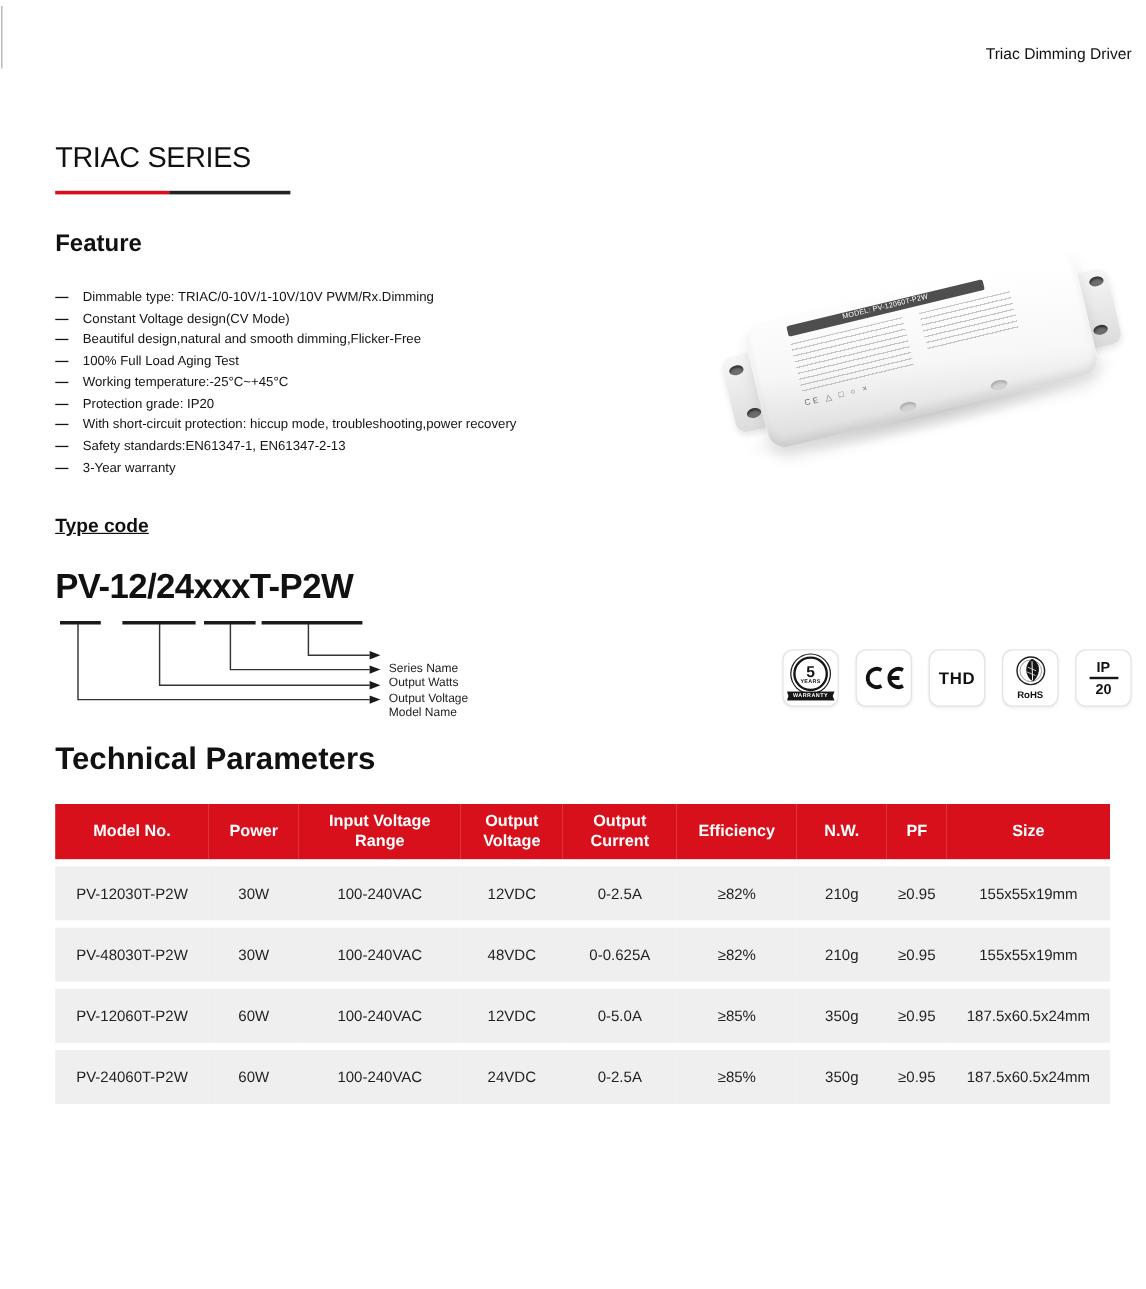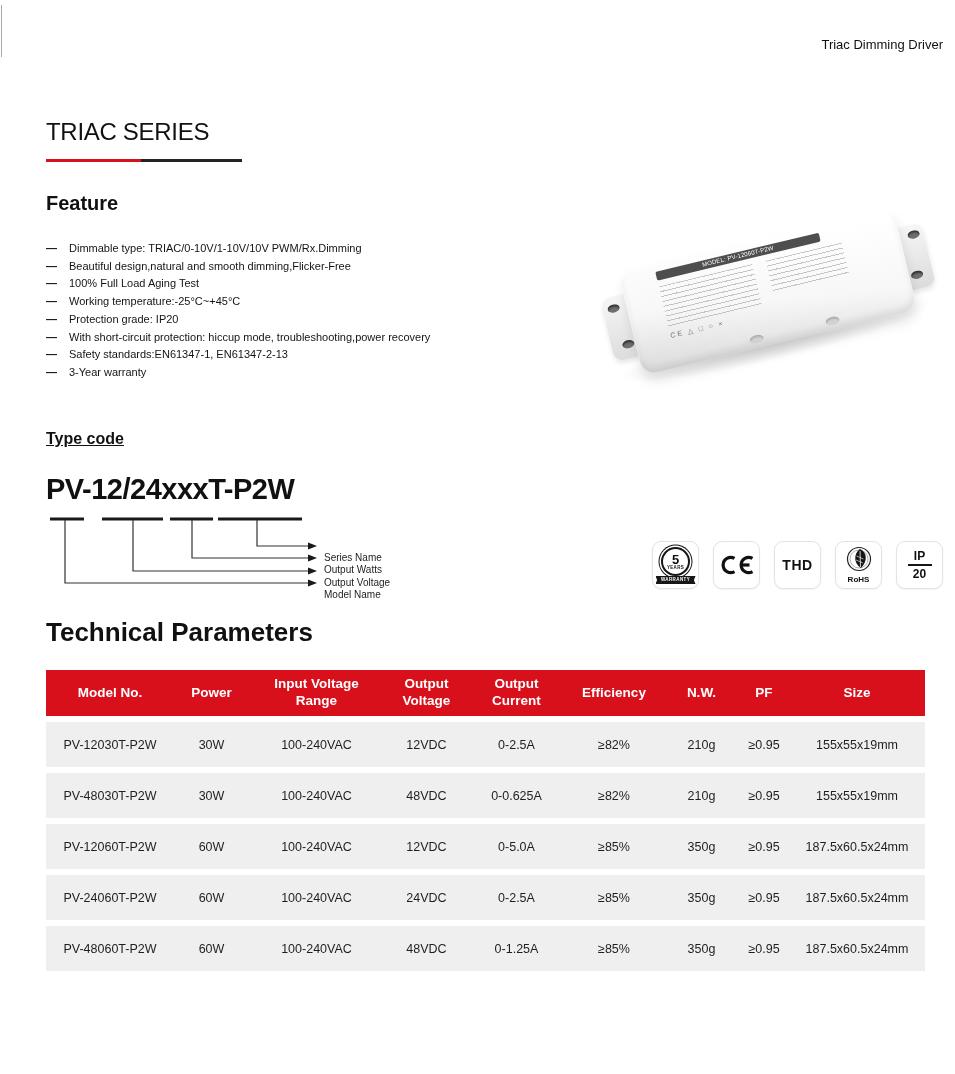--- a/index.html
+++ b/index.html
@@ -96,20 +96,21 @@
 
   <h1 class="series-title">TRIAC SERIES</h1>
   <div class="series-underline">
     <span class="u-red"></span>
     <span class="u-black"></span>
   </div>
 
   <h2 class="feature-heading">Feature</h2>
   <ul class="feature-list">
     <li>Dimmable type: TRIAC/0-10V/1-10V/10V PWM/Rx.Dimming</li>
+    <li>Constant Voltage design(CV Mode)</li>
     <li>Beautiful design,natural and smooth dimming,Flicker-Free</li>
     <li>100% Full Load Aging Test</li>
     <li>Working temperature:-25°C~+45°C</li>
     <li>Protection grade: IP20</li>
     <li>With short-circuit protection: hiccup mode, troubleshooting,power recovery</li>
     <li>Safety standards:EN61347-1, EN61347-2-13</li>
     <li>3-Year warranty</li>
   </ul>
 
   <div class="product-art">
@@ -275,27 +276,16 @@
         <td>PV-24060T-P2W</td>
         <td>60W</td>
         <td>100-240VAC</td>
         <td>24VDC</td>
         <td>0-2.5A</td>
         <td>≥85%</td>
         <td>350g</td>
         <td>≥0.95</td>
         <td>187.5x60.5x24mm</td>
       </tr>
-      <tr>
-        <td>PV-48060T-P2W</td>
-        <td>60W</td>
-        <td>100-240VAC</td>
-        <td>48VDC</td>
-        <td>0-1.25A</td>
-        <td>≥85%</td>
-        <td>350g</td>
-        <td>≥0.95</td>
-        <td>187.5x60.5x24mm</td>
-      </tr>
     </tbody>
   </table>
 
 </div>
 
 </body></html>

